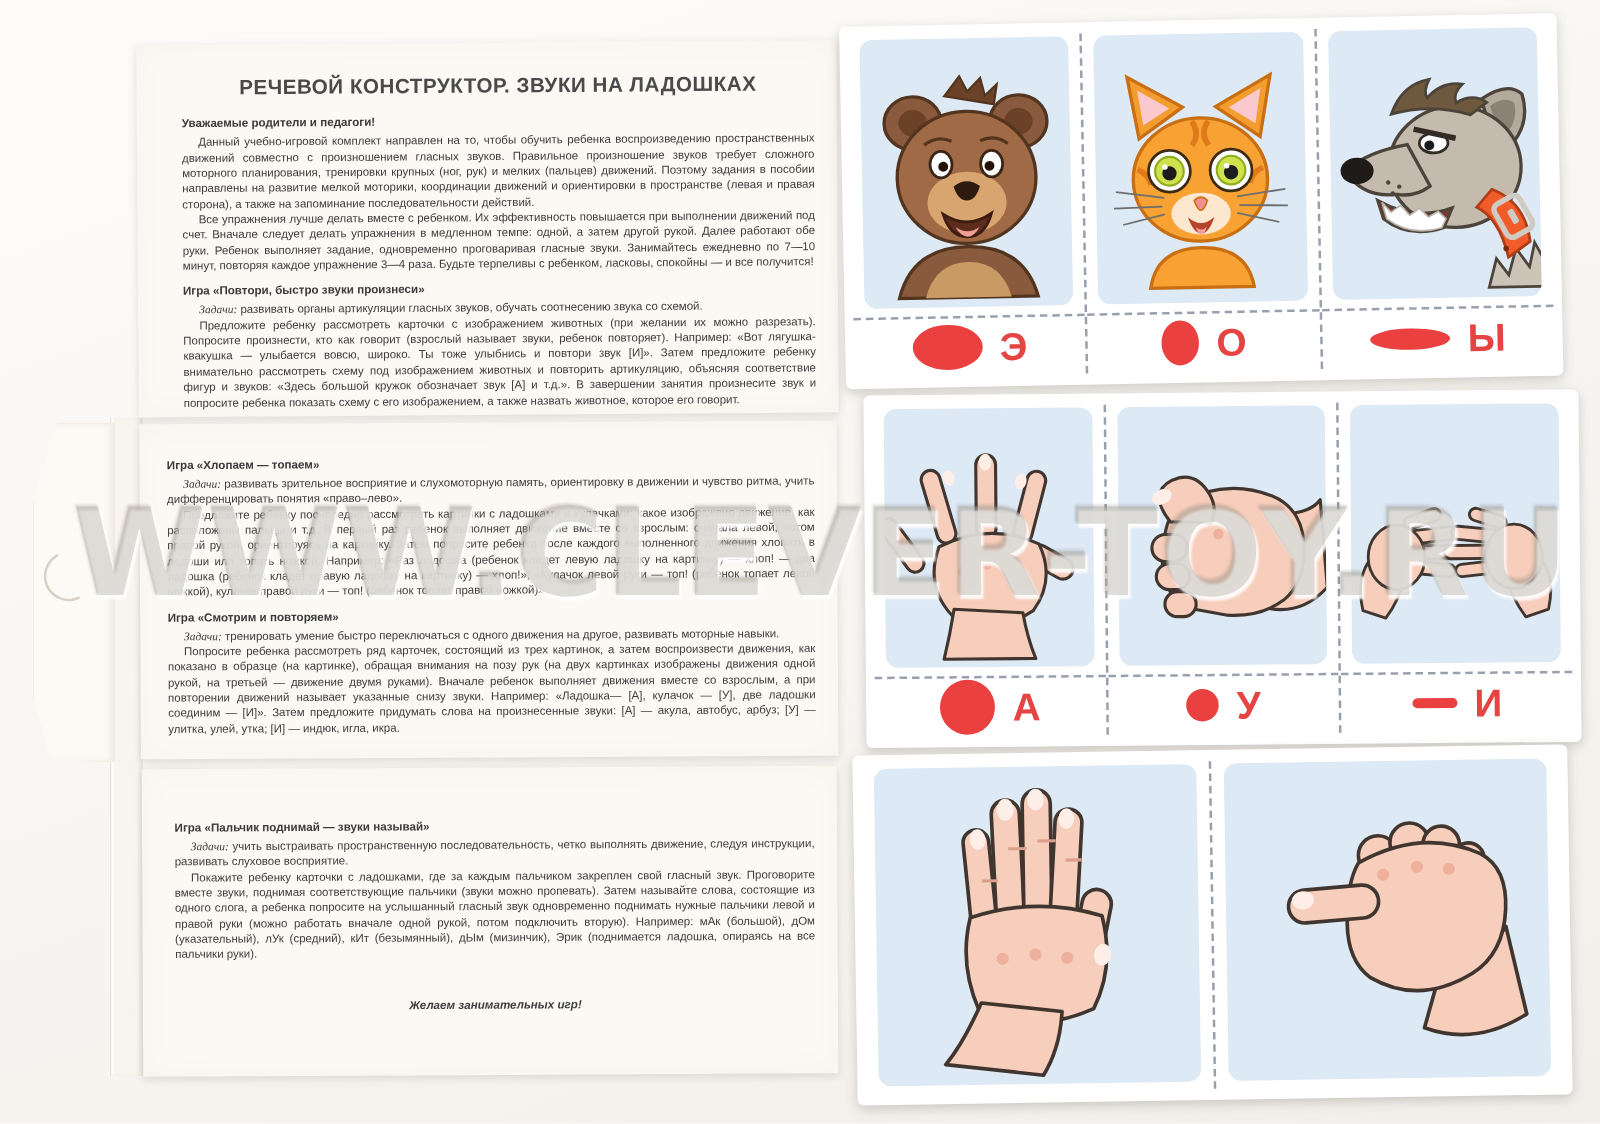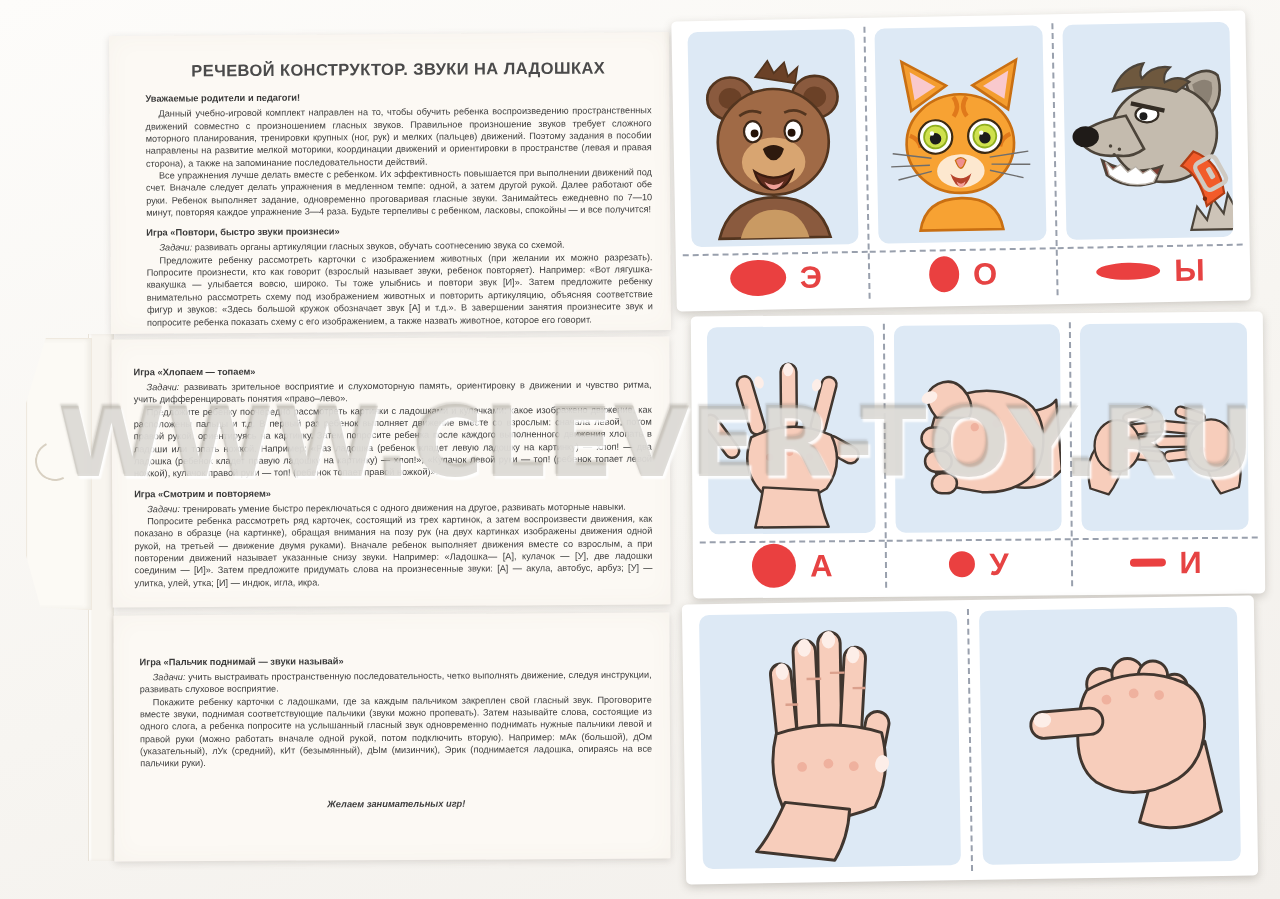--- a/index.html
+++ b/index.html
@@ -25,21 +25,21 @@
            border:2px solid transparent; border-left-color:#d8d0c2; border-bottom-color:#d8d0c2;
            transform:rotate(18deg); }
 
   .doc-title { font-size:16.5px; font-weight:bold; color:#4a4a4a; letter-spacing:.4px;
                text-align:center; margin:2px 0 12px; }
   .btext { font-size:9.2px; line-height:12.35px; color:#3d3d3d; text-align:justify; }
   .greet { font-weight:bold; font-size:9.3px; color:#3a3a3a; margin:2px 0 3px; }
   .para  { text-indent:13px; }
   .game-h { font-weight:bold; font-size:9.3px; color:#3a3a3a; margin:9px 0 4px; }
   .game-h:first-child { margin-top:0; }
-  .tasks em { font-style:italic; }
+  .tasks em { font-style:italic;font-family:Liberation Serif, serif; }
   .closing { text-align:center; font-style:italic; font-weight:bold; font-size:9.3px;
              color:#3d3d3d; margin-top:30px; }
 
   
   .card { position:absolute; background:#fff; border-radius:5px; padding:9px 7px;
           display:flex; box-shadow:0 3px 9px rgba(80,70,60,.25); }
   #card-animals  { left:674px; top:16px;  width:574px; height:290px; transform:rotate(-1.1deg); }
   #card-hands    { left:692px; top:314px; width:572px; height:282px; transform:rotate(-.5deg); }
   #card-gestures { left:684px; top:600px; width:572px; height:280px; transform:rotate(-.9deg); }
   .cell { flex:1; display:flex; flex-direction:column; min-width:0; }

